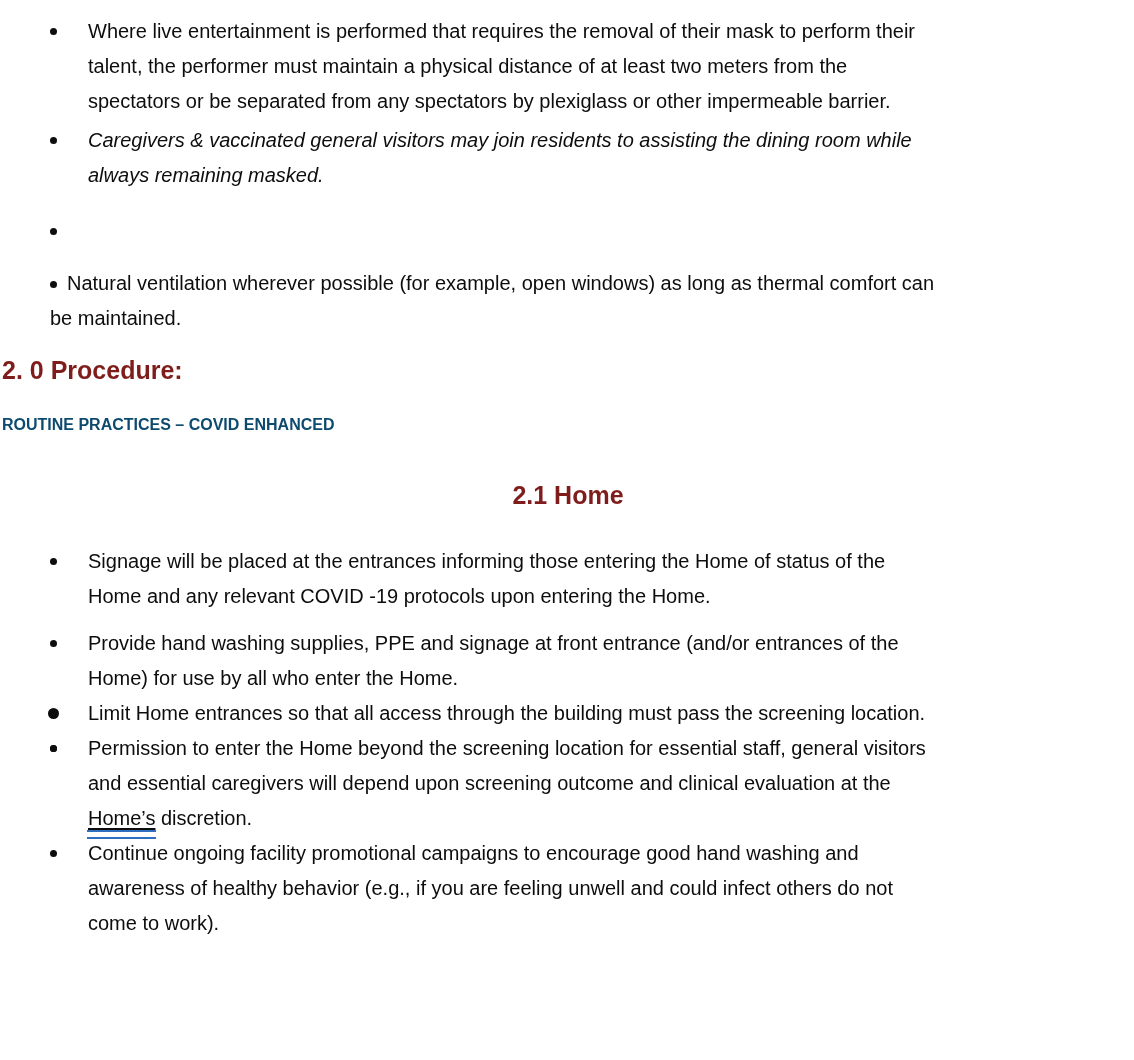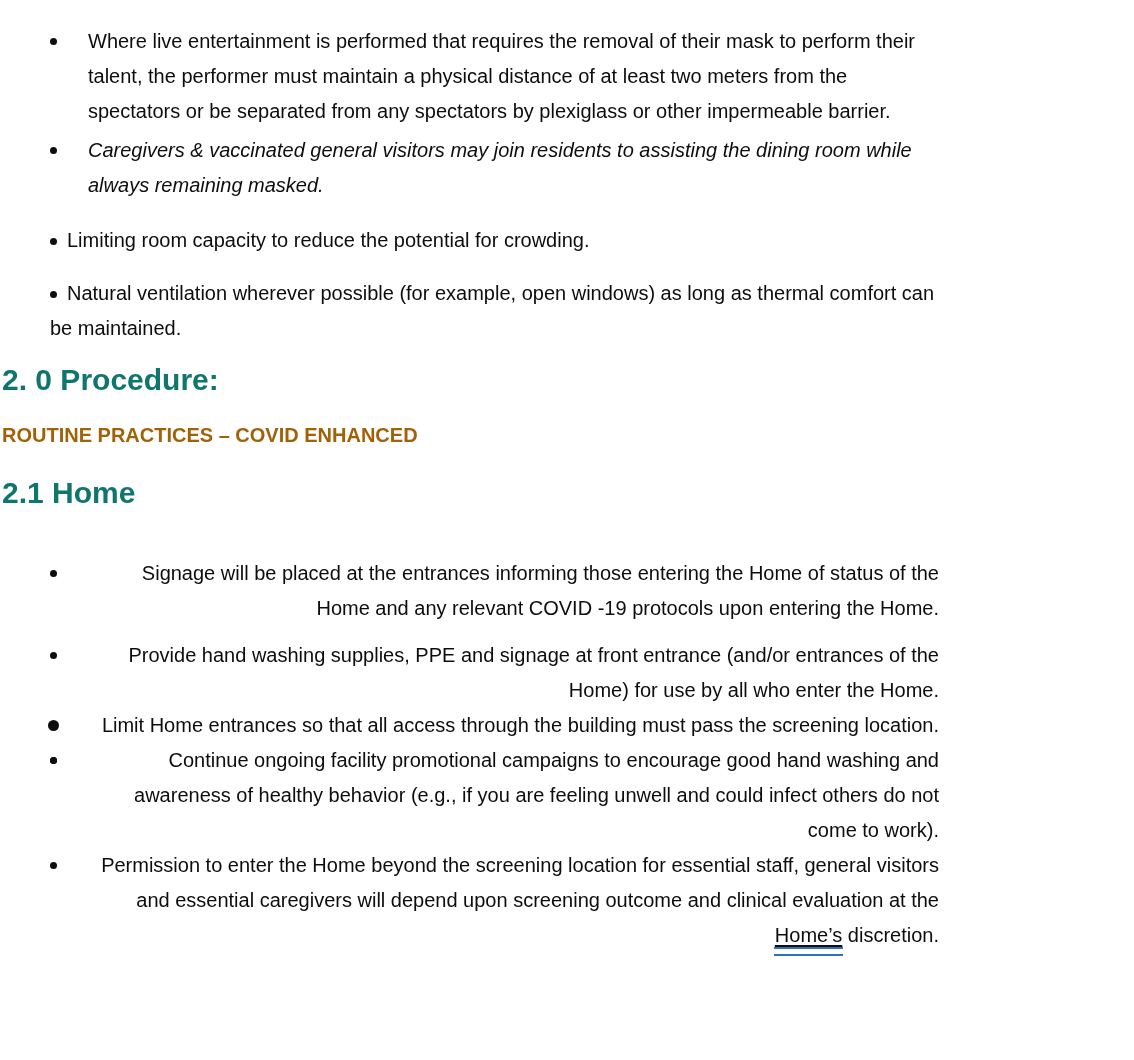--- a/index.html
+++ b/index.html
@@ -8,21 +8,21 @@
     --bg:#ffffff;
   }
   *{ box-sizing:content-box; }
   html,body{ margin:0; padding:0; }
   body{
     width:1134px; height:1060px; overflow:hidden;
     background:var(--bg); color:var(--text);
     font-family:"Liberation Sans", sans-serif;
     font-size:20px; line-height:35px;
   }
-  .page{ padding:24px 0 0 2px; }
+  .page{ padding:14px 0 0 2px; }
 
   
   ul.blist{ list-style:none; margin:0; padding:0; }
   ul.blist li{ position:relative; padding-left:86px; width:851px; }
   ul.blist.intro li + li{ margin-top:4px;font-style:italic; }
   .dot{
     position:absolute; left:48px; top:14px;
     width:7px; height:7px; border-radius:50%;
     background:var(--text);
   }
@@ -33,29 +33,29 @@
   .inline-group p{ margin:18px 0 0 48px; width:898px; }
   .inline-group p:first-child{ margin-top:20px; }
   .inline-dot{
     display:inline-block; width:7px; height:7px; border-radius:50%;
     background:var(--text); margin-right:10px;
     position:relative; top:-2px;
   }
 
   
   .h-big{
-    font-size:30px; line-height:36px; font-weight:bold;
-    margin:16px 0 0 0; color:#0f766e;
+    font-size:25px; line-height:36px; font-weight:bold;
+    margin:16px 0 0 0; color:#7f1d1d;
   }
-  .h-big.home{ margin-top:28px; }
+  .h-big.home{ margin-top:40px;text-align:center; }
   .h-small{
-    font-size:20px; line-height:24px; font-weight:bold;
-    margin:25px 0 0 0; color:#a16207;
+    font-size:16px; line-height:24px; font-weight:bold;
+    margin:25px 0 0 0; color:#0c4a6e;
   }
-  ul.blist.home-list{ margin-top:45px;text-align:right; }
+  ul.blist.home-list{ margin-top:31px; }
 
   
   .grammar-word{
     text-decoration:underline;
     text-decoration-thickness:2px;
     text-underline-offset:3px;
     position:relative;
   }
   .grammar-word::after{
     content:""; position:absolute; left:-1px; right:-1px; bottom:-10px;
@@ -74,21 +74,21 @@
       <span class="dot"></span>
       <span>Where live entertainment is performed that requires the removal of their mask to perform their talent, the performer must maintain a physical distance of at least two meters from the spectators or be separated from any spectators by plexiglass or other impermeable barrier.</span>
     </li>
     <li>
       <span class="dot"></span>
       <span>Caregivers &amp; vaccinated general visitors may join residents to assisting the dining room while always remaining masked.</span>
     </li>
   </ul>
 
   <div class="inline-group">
-    <p><span class="inline-dot"></span><span>Limiting room capacity to reduce the potential for crowding.</span></p>
+    <p><span class="inline-dot"></span></p>
     <p><span class="inline-dot"></span><span>Natural ventilation wherever possible (for example, open windows) as long as thermal comfort can be maintained.</span></p>
   </div>
 
   <h1 class="h-big">2. 0 Procedure:</h1>
 
   <h3 class="h-small">ROUTINE PRACTICES – COVID ENHANCED</h3>
 
   <h1 class="h-big home">2.1 Home</h1>
 
   <ul class="blist home-list">
@@ -102,21 +102,21 @@
     </li>
     <li>
       <span class="dot big"></span>
       <span>Limit Home entrances so that all access through the building must pass the screening location.</span>
     </li>
     <li>
       <span class="dot"></span>
     </li>
     <li>
       <span class="dot"></span>
-      <span>Continue ongoing facility promotional campaigns to encourage good hand washing and awareness of healthy behavior (e.g., if you are feeling unwell and could infect others do not come to work).</span>
+      <span><span>Permission to enter the Home beyond the screening location for essential staff, general visitors and essential caregivers will depend upon screening outcome and clinical evaluation at the </span><span class="grammar-word">Home’s</span><span> discretion.</span></span>
     </li>
     <li>
       <span class="dot"></span>
-      <span><span>Permission to enter the Home beyond the screening location for essential staff, general visitors and essential caregivers will depend upon screening outcome and clinical evaluation at the </span><span class="grammar-word">Home’s</span><span> discretion.</span></span>
+      <span>Continue ongoing facility promotional campaigns to encourage good hand washing and awareness of healthy behavior (e.g., if you are feeling unwell and could infect others do not come to work).</span>
     </li>
   </ul>
 
 </main>
 
 </body></html>

